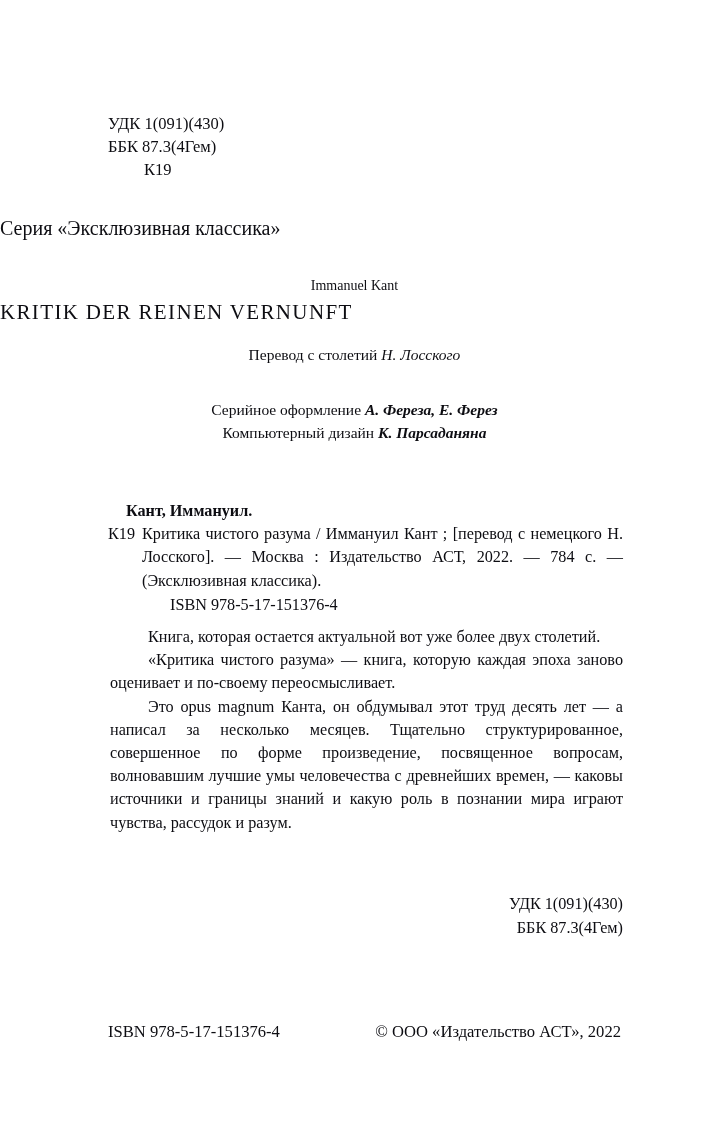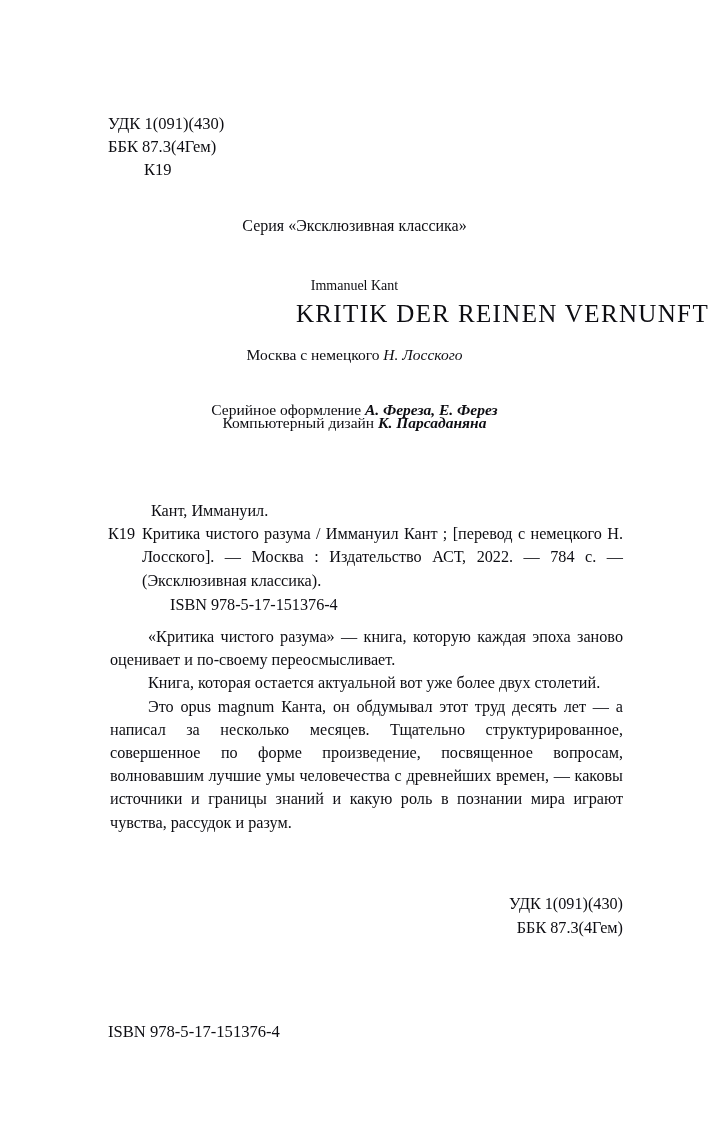--- a/index.html
+++ b/index.html
@@ -37,71 +37,70 @@
     display: block;
     padding-left: 36px;
   }
 
   
   .series {
     position: absolute;
     left: 0;
     right: 0;
     top: 217px;
-    text-align: center;
-    font-size: 16px;
+    font-size: 20px;
   }
   .author-latin {
     position: absolute;
     left: 0;
     right: 0;
     top: 278px;
     text-align: center;
     font-size: 14px;
   }
   .title-latin {
     position: absolute;
     left: 0;
     right: 0;
     top: 300px;
-    text-align: right;
-    font-size: 25px;
+    text-align: left;
+    font-size: 21px;
     letter-spacing: 1.35px;
     white-space: nowrap;
   }
   .credit {
     position: absolute;
     left: 0;
     right: 0;
     text-align: center;
     font-size: 15.5px;
   }
   .credit-1 { top: 346px; }
   .credit-2 { top: 401px; }
-  .credit-3 { top: 414px; }
+  .credit-3 { top: 424px; }
   .credit em {
     font-style: italic;
     font-weight: 700;
   }
   .credit em.plain-italic {
     font-weight: 400;
   }
 
   
   .cip {
     position: absolute;
     left: 108px;
     width: 515px;
     top: 500px;
     font-size: 16.2px;
     line-height: 23.2px;
   }
   .cip-heading {
-    font-weight: 400;
-    margin-left: 43px;
+    font-weight: 700;
+    margin-left: 18px;
   }
   .cip-body {
     position: relative;
     padding-left: 34px;
     text-align: justify;
     text-align-last: left;
     hyphens: manual;
   }
   .cip-sig {
     position: absolute;
@@ -163,42 +162,43 @@
 
   <div class="codes"><span>УДК 1(091)(430)</span>
 <span>ББК 87.3(4Гем)</span>
 <span class="code-indent">К19</span></div>
 
   <div class="series">Серия «Эксклюзивная классика»</div>
 
   <div class="author-latin">Immanuel Kant</div>
   <div class="title-latin">KRITIK DER REINEN VERNUNFT</div>
 
-  <div class="credit credit-1"><span>Москва с немецкого </span><em class="plain-italic">Н. Лосского</em></div>
+  <div class="credit credit-1"><span>Перевод с столетий </span><em class="plain-italic">Н. Лосского</em></div>
 
   <div class="credit credit-2"><span>Серийное оформление </span><em>А. Фереза, Е. Ферез</em></div>
 
   <div class="credit credit-3"><span>Компьютерный дизайн </span><em>К. Парсаданяна</em></div>
 
   <div class="cip">
     <div class="cip-heading">Кант, Иммануил.</div>
     <div class="cip-body">
       <span class="cip-sig">К19</span><span>Критика чистого разума / Иммануил Кант ; [перевод с немецкого Н. Лосского]. — Москва : Издательство АСТ, 2022. — 784 с. — (Эксклюзивная классика).</span>
     </div>
     <div class="cip-isbn">ISBN 978-5-17-151376-4</div>
   </div>
 
   <div class="annotation">
+    <p>Книга, которая остается актуальной вот уже более двух столетий.</p>
     <p>«Критика чистого разума» — книга, которую каждая эпоха заново оценивает и по-своему переосмысливает.</p>
-    <p>Книга, которая остается актуальной вот уже более двух столетий.</p>
     <p>Это opus magnum Канта, он обдумывал этот труд  десять лет — а написал за несколько месяцев. Тщательно структурированное, совершенное по форме произведение, посвященное вопросам, волновавшим лучшие умы человечества с древнейших времен, — каковы источники и границы знаний и какую роль в познании мира играют  чувства, рассудок и разум.</p>
   </div>
 
   <div class="codes-bottom">
     <div>УДК 1(091)(430)</div>
     <div>ББК 87.3(4Гем)</div>
   </div>
 
   <div class="footer">
     <div class="footer-isbn">ISBN 978-5-17-151376-4</div>
+    <div class="footer-copyright">© ООО «Издательство АСТ», 2022</div>
   </div>
 
 </div>
 
 </body></html>

